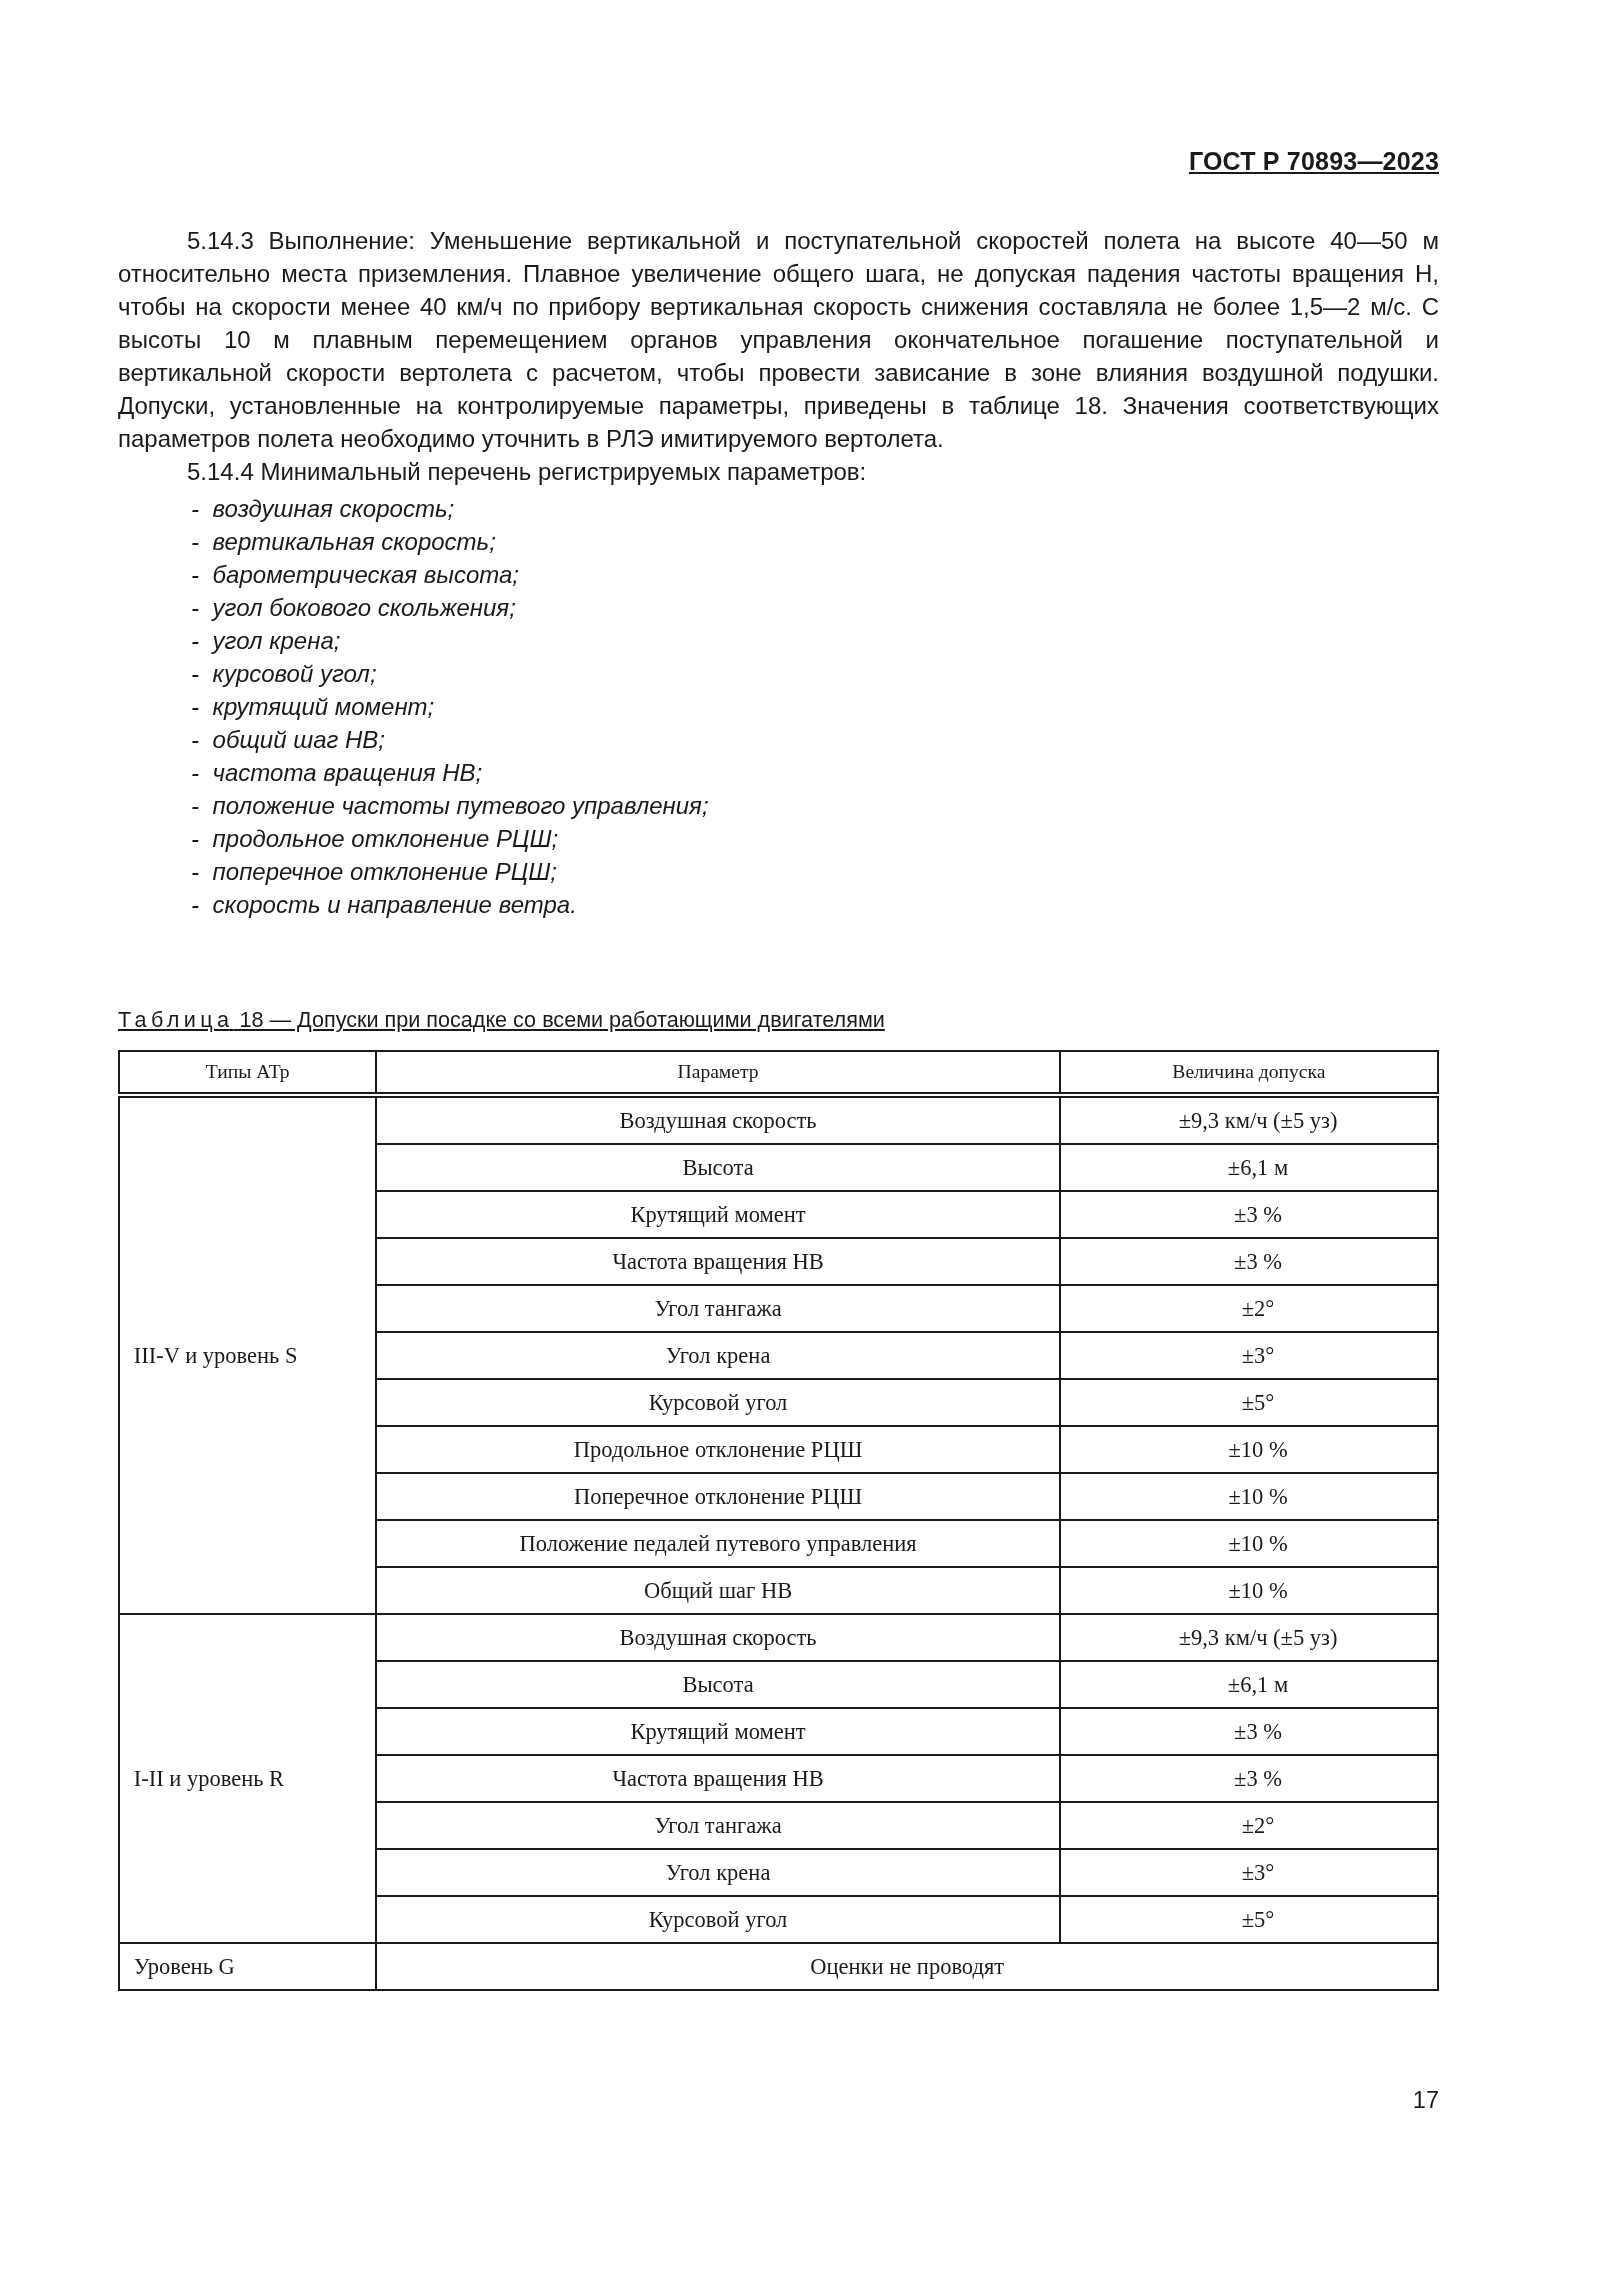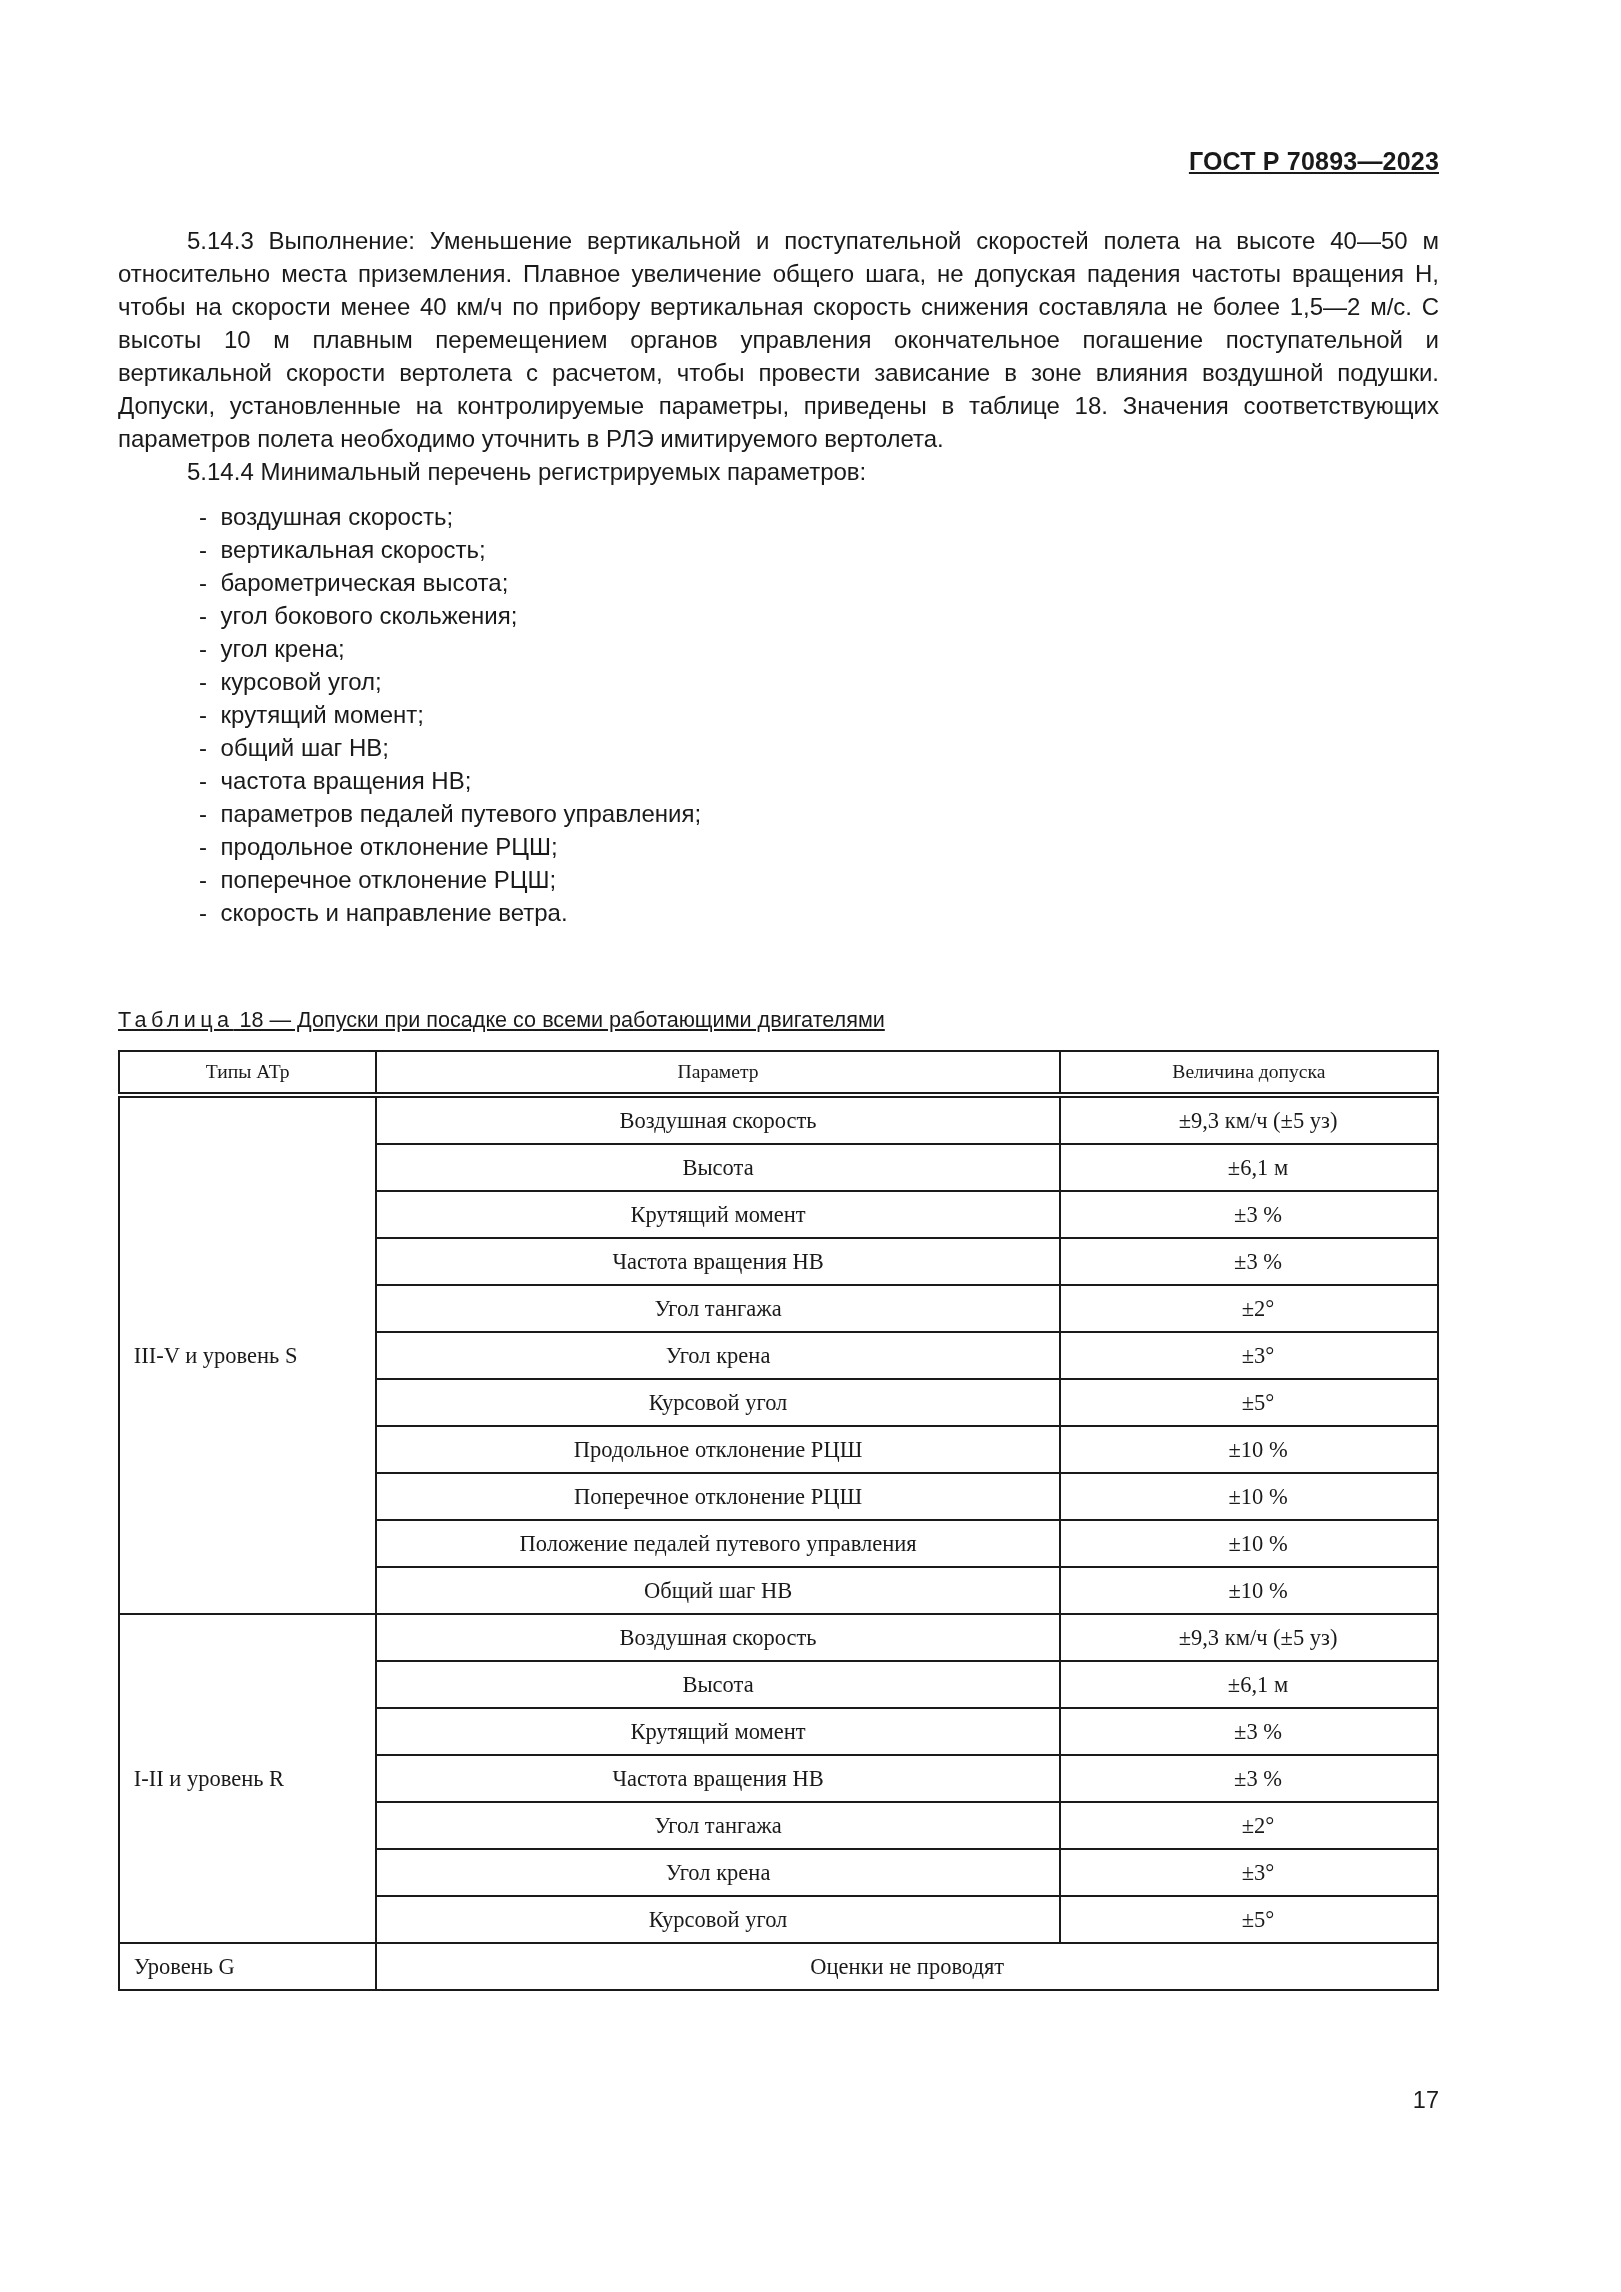--- a/index.html
+++ b/index.html
@@ -13,21 +13,21 @@
     font-weight: bold; font-size: 25px; letter-spacing: 0.2px; text-decoration: underline;
   }
   .content {
     position: absolute; left: 118px; top: 224px; width: 1321px;
     font-size: 24px; line-height: 33px;
   }
   .para {
     margin: 0; text-align: justify; text-indent: 69px;
   }
   .list-intro { margin: 0; text-indent: 69px; }
-  ul.reg-list { list-style: none; margin: 12px; padding: 0 0 0 69px; }
+  ul.reg-list { list-style: none; margin: 4px; padding: 0 0 0 69px; font-style: italic; }
   ul.reg-list li { margin: 0; padding: 0; }
   ul.reg-list li .dash { display: inline-block; width: 21.6px; }
   .table-caption {
     position: absolute; left: 118px; top: 1007px; font-size: 21.6px; text-decoration: underline;
   }
   .table-caption .spaced { letter-spacing: 4.4px; }
   table.tol {
     position: absolute; left: 118px; top: 1050px; width: 1321px;
     border-collapse: collapse; font-size: 22.5px;
   }
@@ -56,21 +56,21 @@
   <ul class="reg-list">
     <li><span class="dash">-</span><span>воздушная скорость;</span></li>
     <li><span class="dash">-</span><span>вертикальная скорость;</span></li>
     <li><span class="dash">-</span><span>барометрическая высота;</span></li>
     <li><span class="dash">-</span><span>угол бокового скольжения;</span></li>
     <li><span class="dash">-</span><span>угол крена;</span></li>
     <li><span class="dash">-</span><span>курсовой угол;</span></li>
     <li><span class="dash">-</span><span>крутящий момент;</span></li>
     <li><span class="dash">-</span><span>общий шаг НВ;</span></li>
     <li><span class="dash">-</span><span>частота вращения НВ;</span></li>
-    <li><span class="dash">-</span><span>параметров педалей путевого управления;</span></li>
+    <li><span class="dash">-</span><span>положение частоты путевого управления;</span></li>
     <li><span class="dash">-</span><span>продольное отклонение РЦШ;</span></li>
     <li><span class="dash">-</span><span>поперечное отклонение РЦШ;</span></li>
     <li><span class="dash">-</span><span>скорость и направление ветра.</span></li>
   </ul>
 </div>
 
 <div class="table-caption">
   <span class="spaced">Таблица</span><span> 18 — Допуски при посадке со всеми работающими двигателями</span>
 </div>
 

